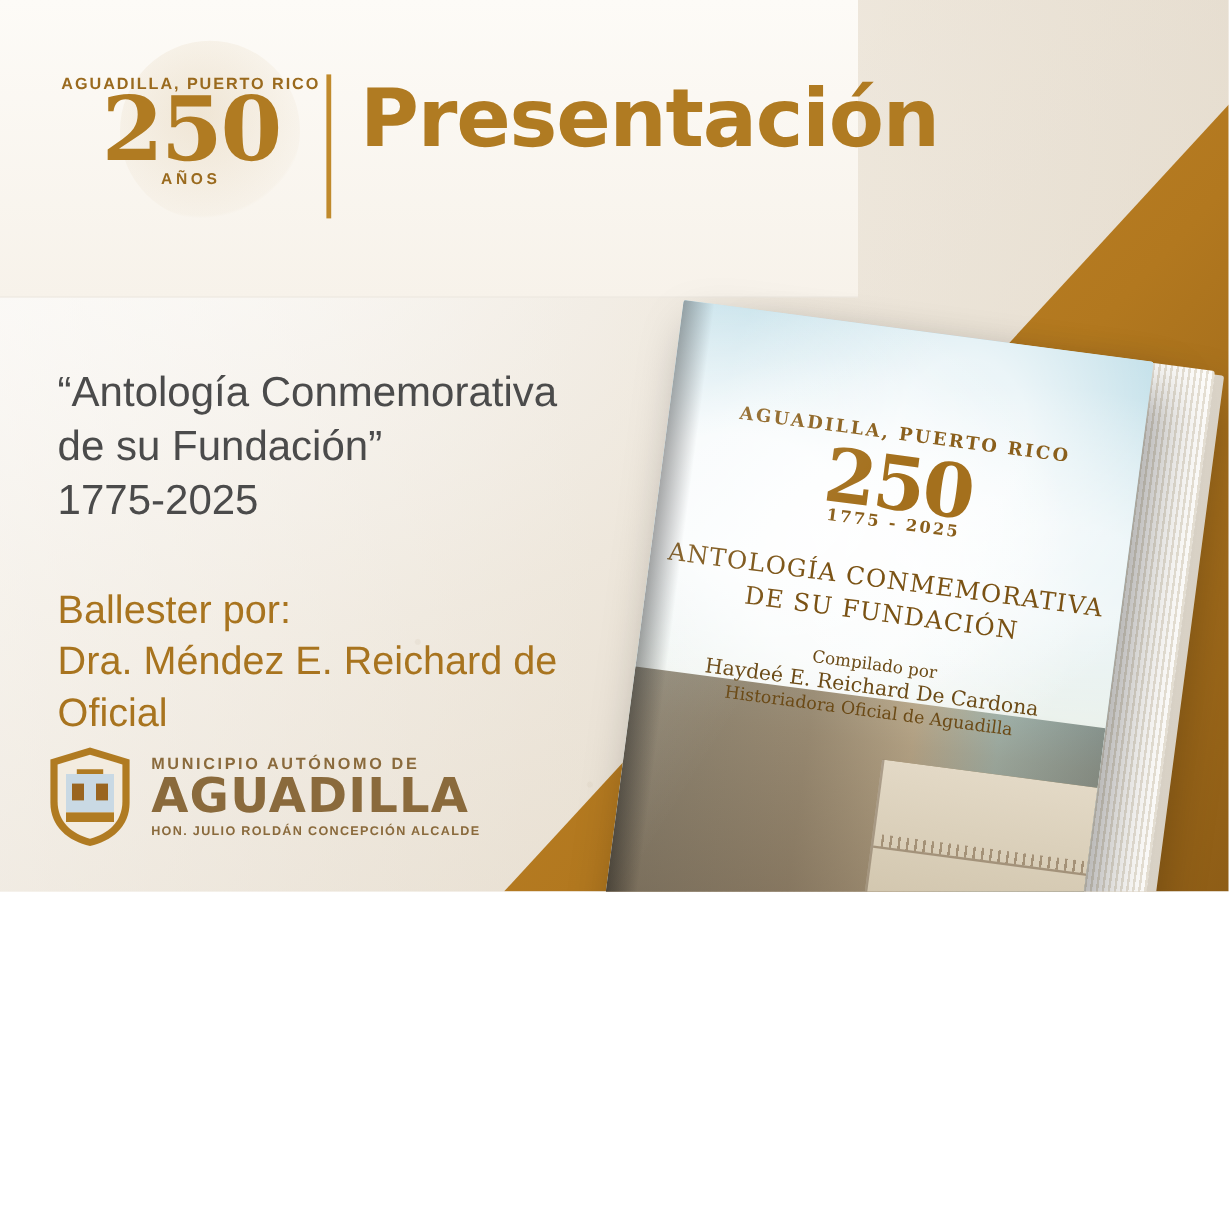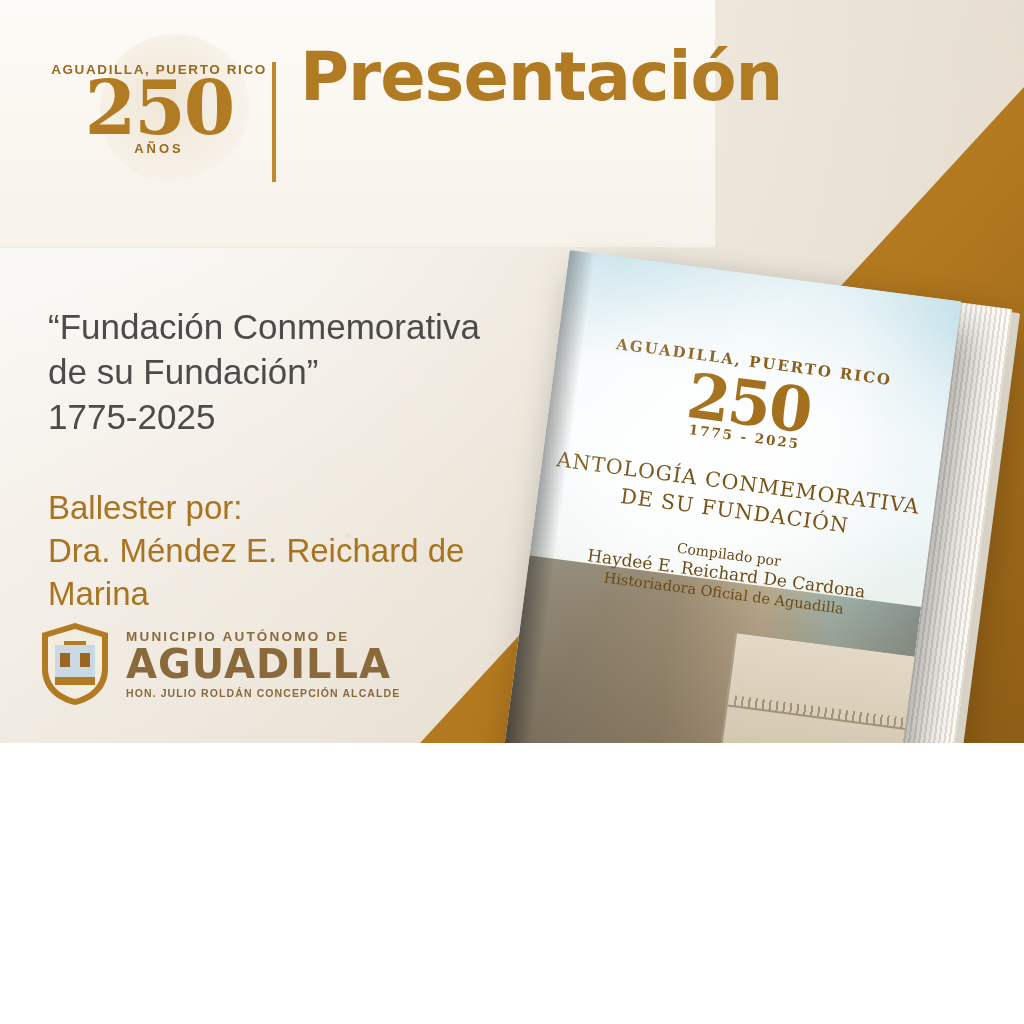--- a/index.html
+++ b/index.html
@@ -93,21 +93,21 @@
   .divider-vert {
     position: absolute;
     left: 272px; top: 62px;
     width: 4px; height: 120px;
     background: #c08a2c;
     z-index: 4;
   }
 
   .title-block {
     position: absolute;
-    left: 300px; top: 44px;
+    left: 300px; top: 66px;
     width: 470px;
     z-index: 4;
     text-align: center;
     padding-right: 24px;
   }
   .title-block .l1 {
     font-size: 67px;
     font-weight: 800;
     color: #b07b22;
     letter-spacing: -1px;
@@ -432,28 +432,28 @@
     <div class="anos">AÑOS</div>
   </div>
 
   <div class="divider-vert"></div>
 
   <div class="title-block">
     <div class="l1">Presentación</div>
   </div>
 
   <div class="content">
-    <div class="book-title">“Fundación Conmemorativa</div>
+    <div class="book-title">“Antología Conmemorativa</div>
     <div class="book-title">de su Fundación”</div>
     <div class="book-years">1775-2025</div>
 
     <div class="compiler">
       <div>Ballester por:</div>
       <div>Dra. Méndez E. Reichard de</div>
-      <div>Marina</div>
+      <div>Oficial</div>
     </div>
 
   </div>
 
   <div class="muni">
     <div class="shield">
       <svg viewBox="0 0 74 86" width="74" height="86">
         <path d="M37 2 L70 12 L70 48 C70 68 55 80 37 84 C19 80 4 68 4 48 L4 12 Z" fill="#b07b22"></path>
         <path d="M37 8 L64 16 L64 47 C64 64 52 74 37 78 C22 74 10 64 10 47 L10 16 Z" fill="#f3ece0"></path>
         <rect x="17" y="24" width="40" height="32" fill="#c9d9e4"></rect>

